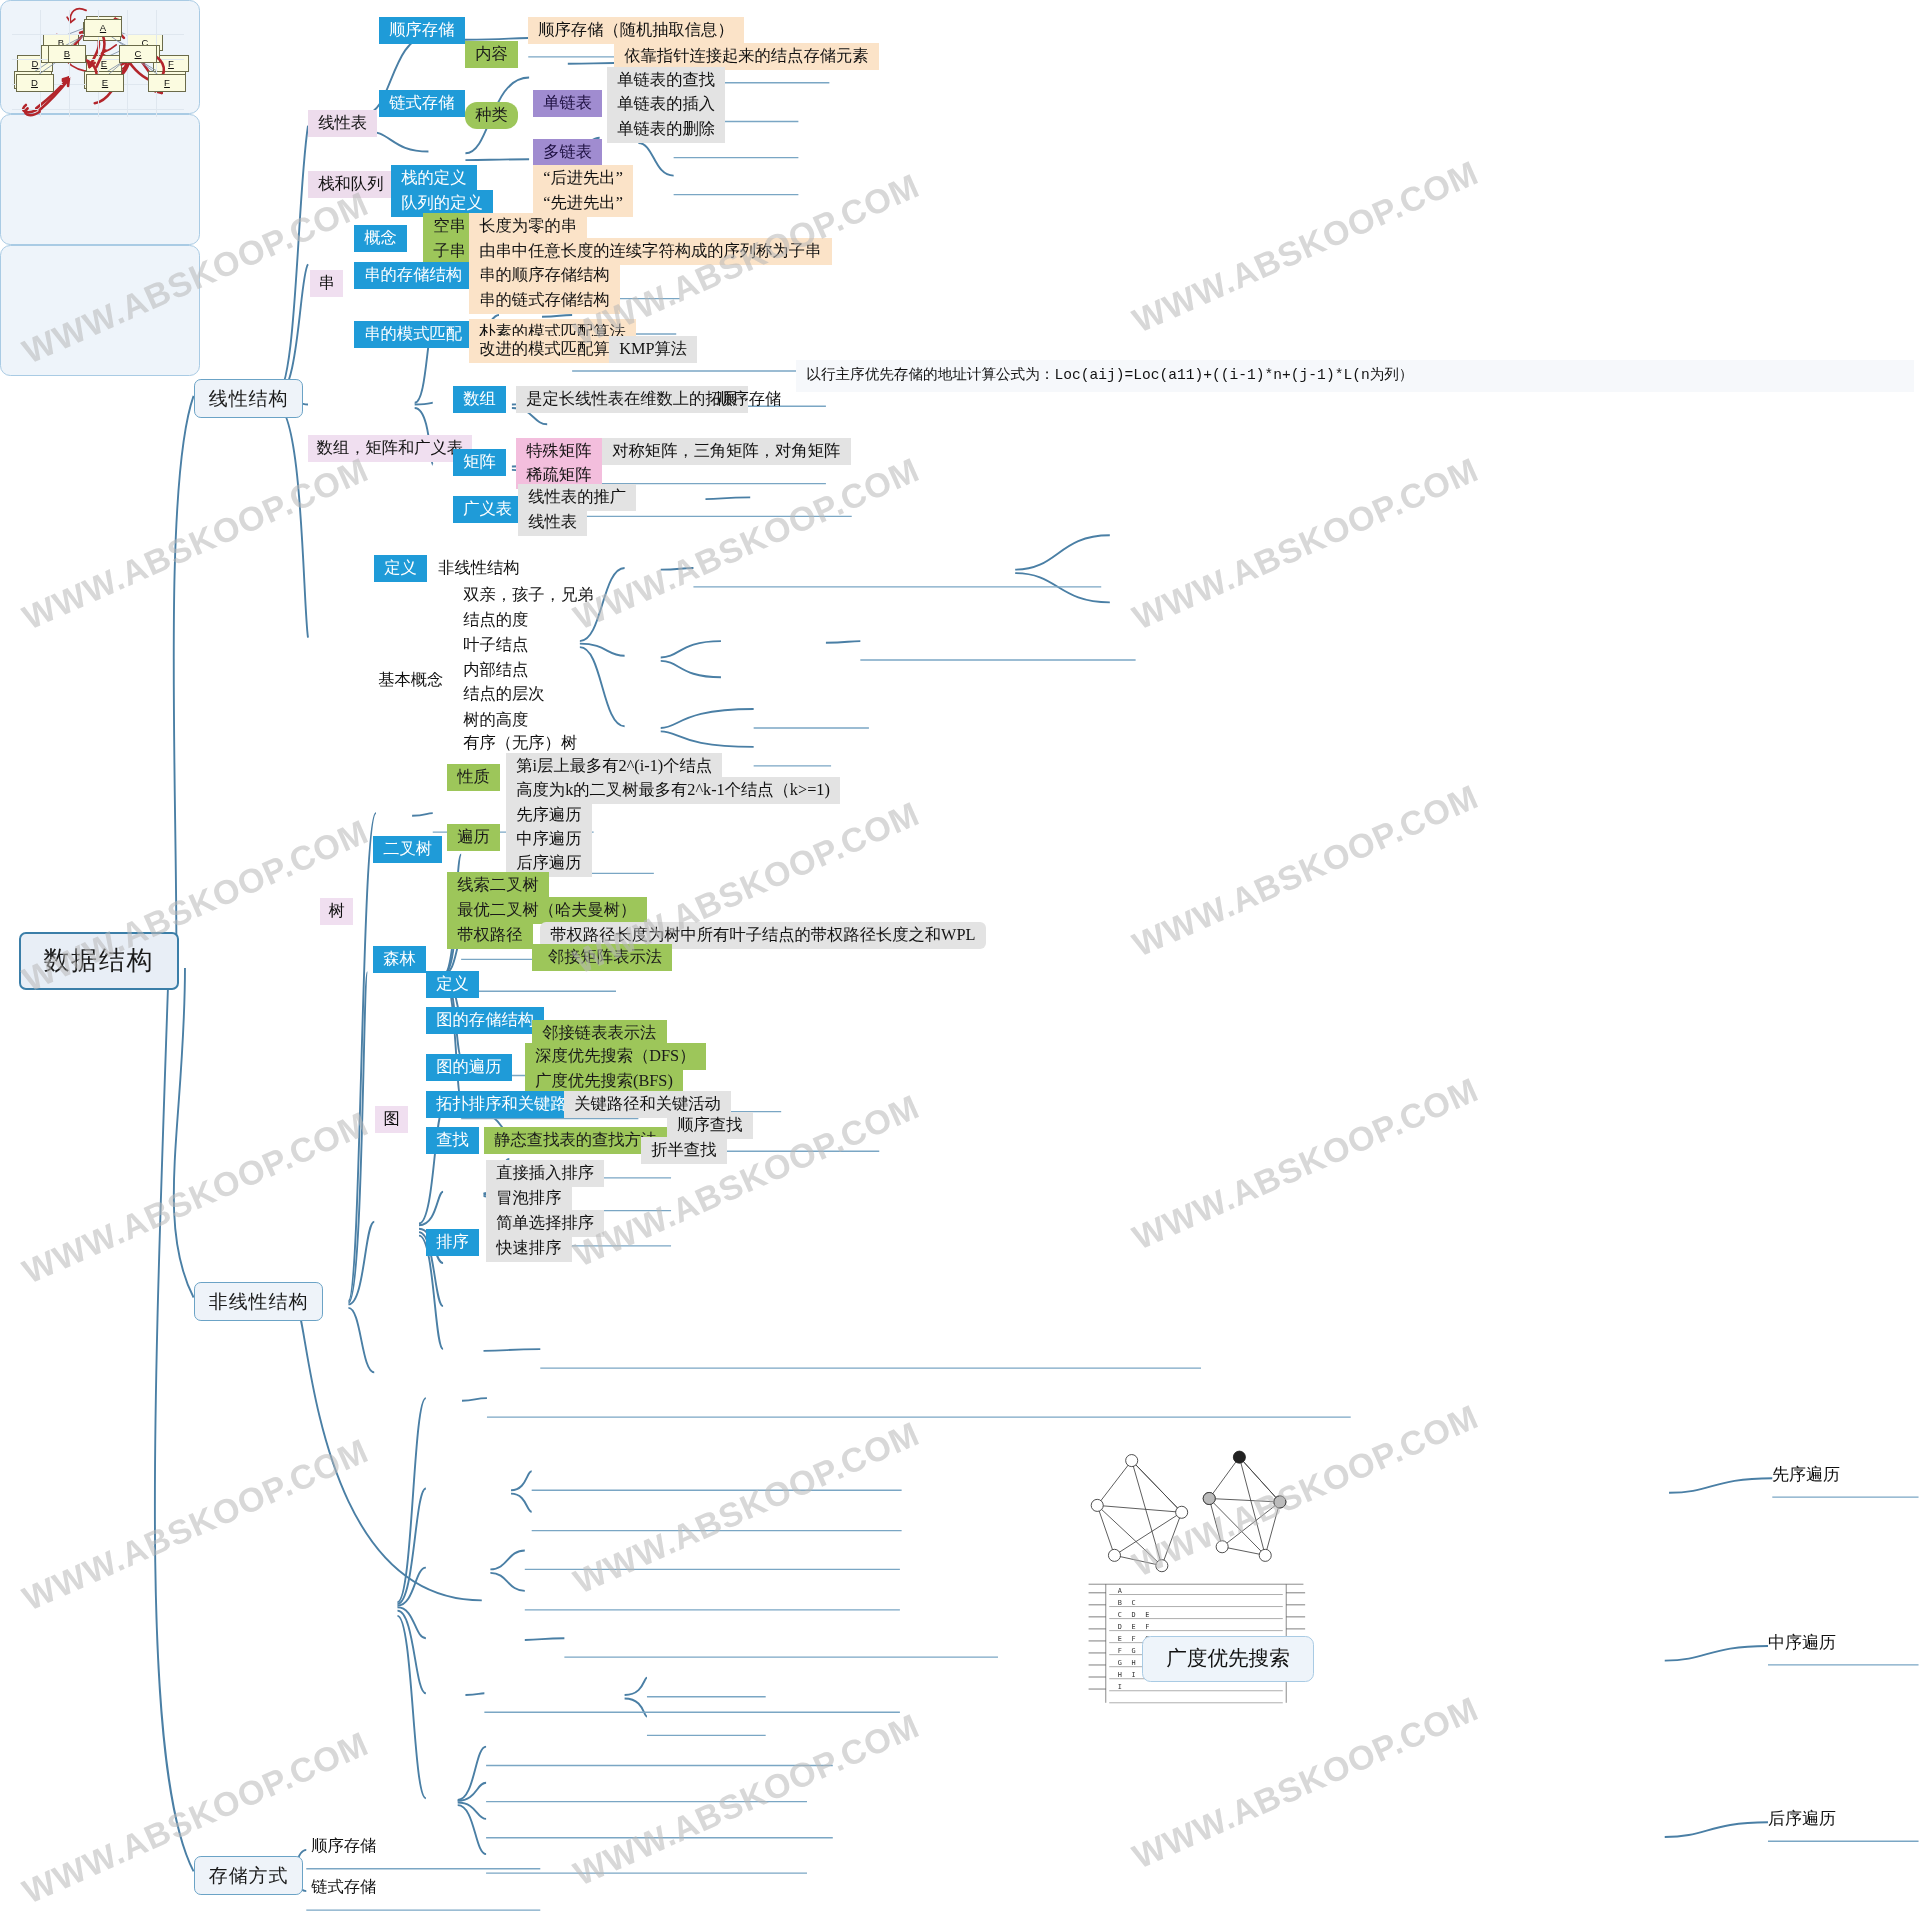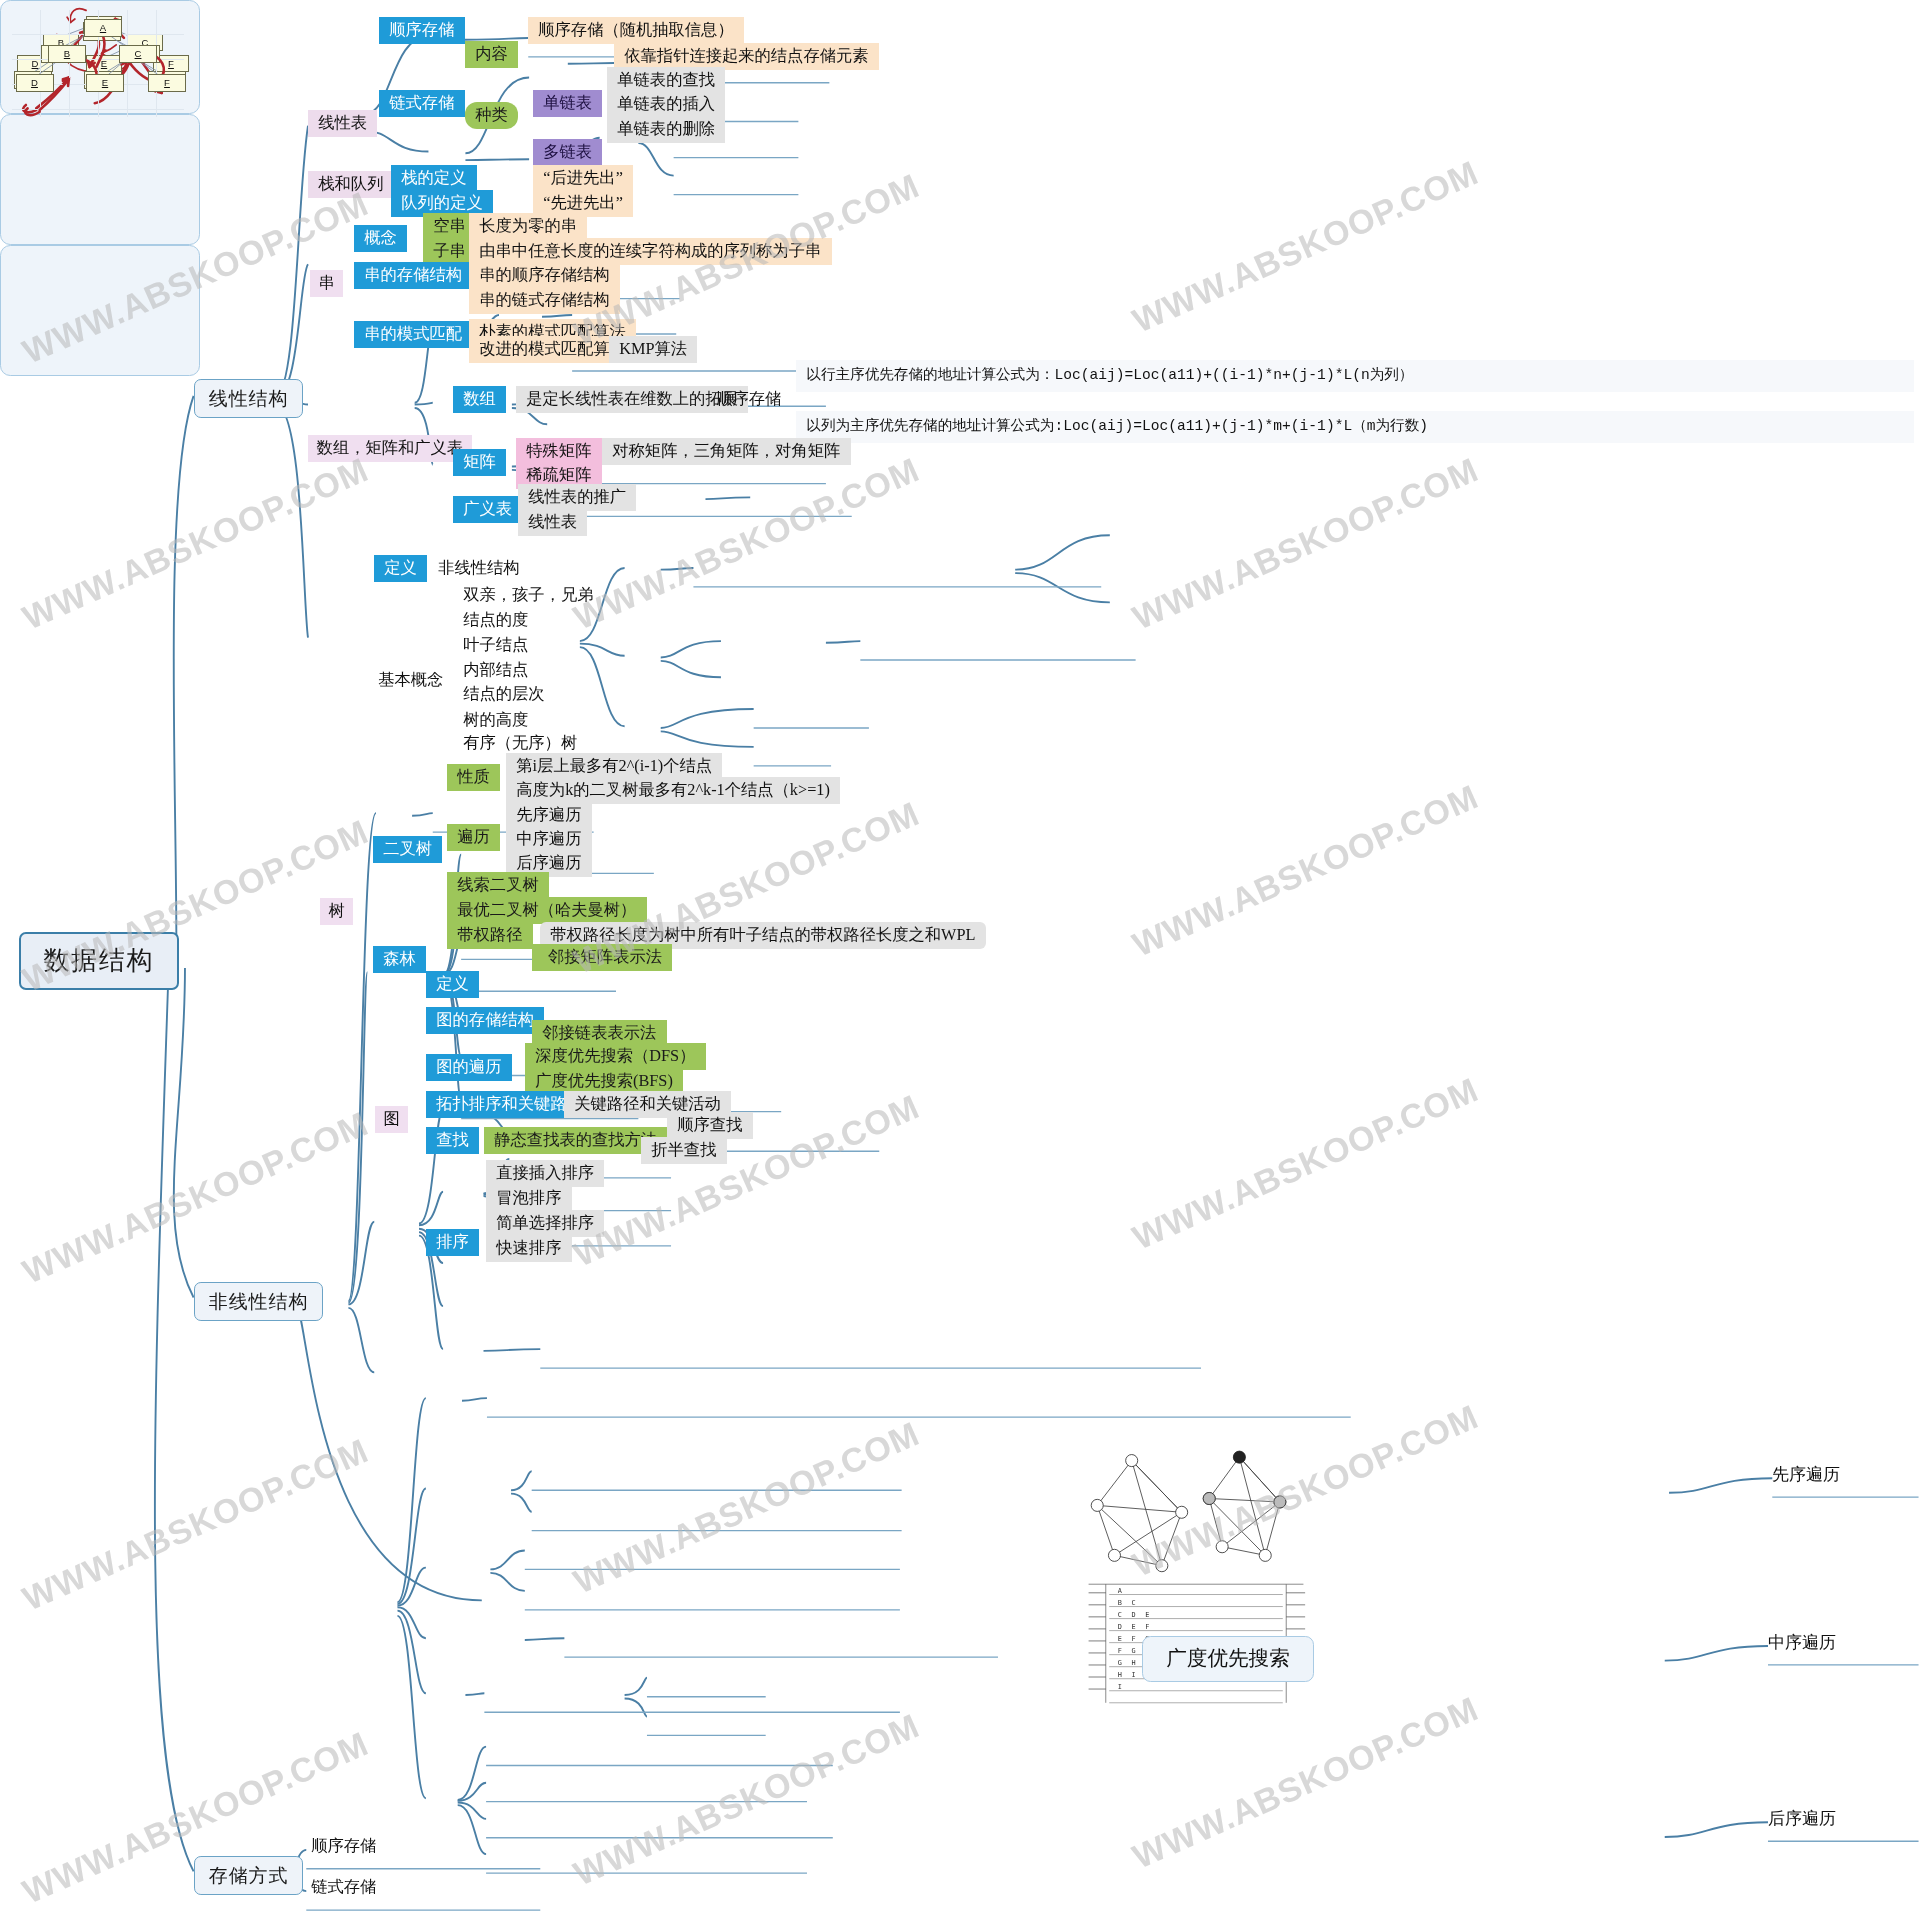--- a/index.html
+++ b/index.html
@@ -288,21 +288,20 @@
   <div class="node blue" style="left:354px;top:321px;">串的模式匹配</div>
   <div class="node peach" style="left:469px;top:319px;">朴素的模式匹配算法</div>
   <div class="node peach" style="left:469px;top:336px;">改进的模式匹配算法</div>
   <div class="node grey" style="left:609px;top:336px;">KMP算法</div>
 
   <div class="node pink2" style="left:308px;top:435px;">数组，矩阵和广义表</div>
   <div class="node blue" style="left:453px;top:386px;">数组</div>
   <div class="node grey" style="left:516px;top:386px;">是定长线性表在维数上的拓展</div>
   <div class="node plain" style="left:711px;top:386px;">顺序存储</div>
   <div class="node formula" style="left:796px;top:360px;width:1118px;">以行主序优先存储的地址计算公式为：Loc(aij)=Loc(a11)+((i-1)*n+(j-1)*L(n为列）</div>
-  <div class="node formula" style="left:796px;top:411px;width:1118px;">以列为主序优先存储的地址计算公式为:Loc(aij)=Loc(a11)+(j-1)*m+(i-1)*L（m为行数)</div>
 
   <div class="node blue" style="left:453px;top:449px;">矩阵</div>
   <div class="node rose" style="left:516px;top:438px;">特殊矩阵</div>
   <div class="node grey" style="left:602px;top:438px;">对称矩阵，三角矩阵，对角矩阵</div>
   <div class="node rose" style="left:516px;top:462px;">稀疏矩阵</div>
 
   <div class="node blue" style="left:453px;top:496px;">广义表</div>
   <div class="node grey" style="left:518px;top:484px;">线性表的推广</div>
   <div class="node grey" style="left:518px;top:509px;">线性表</div>
 

